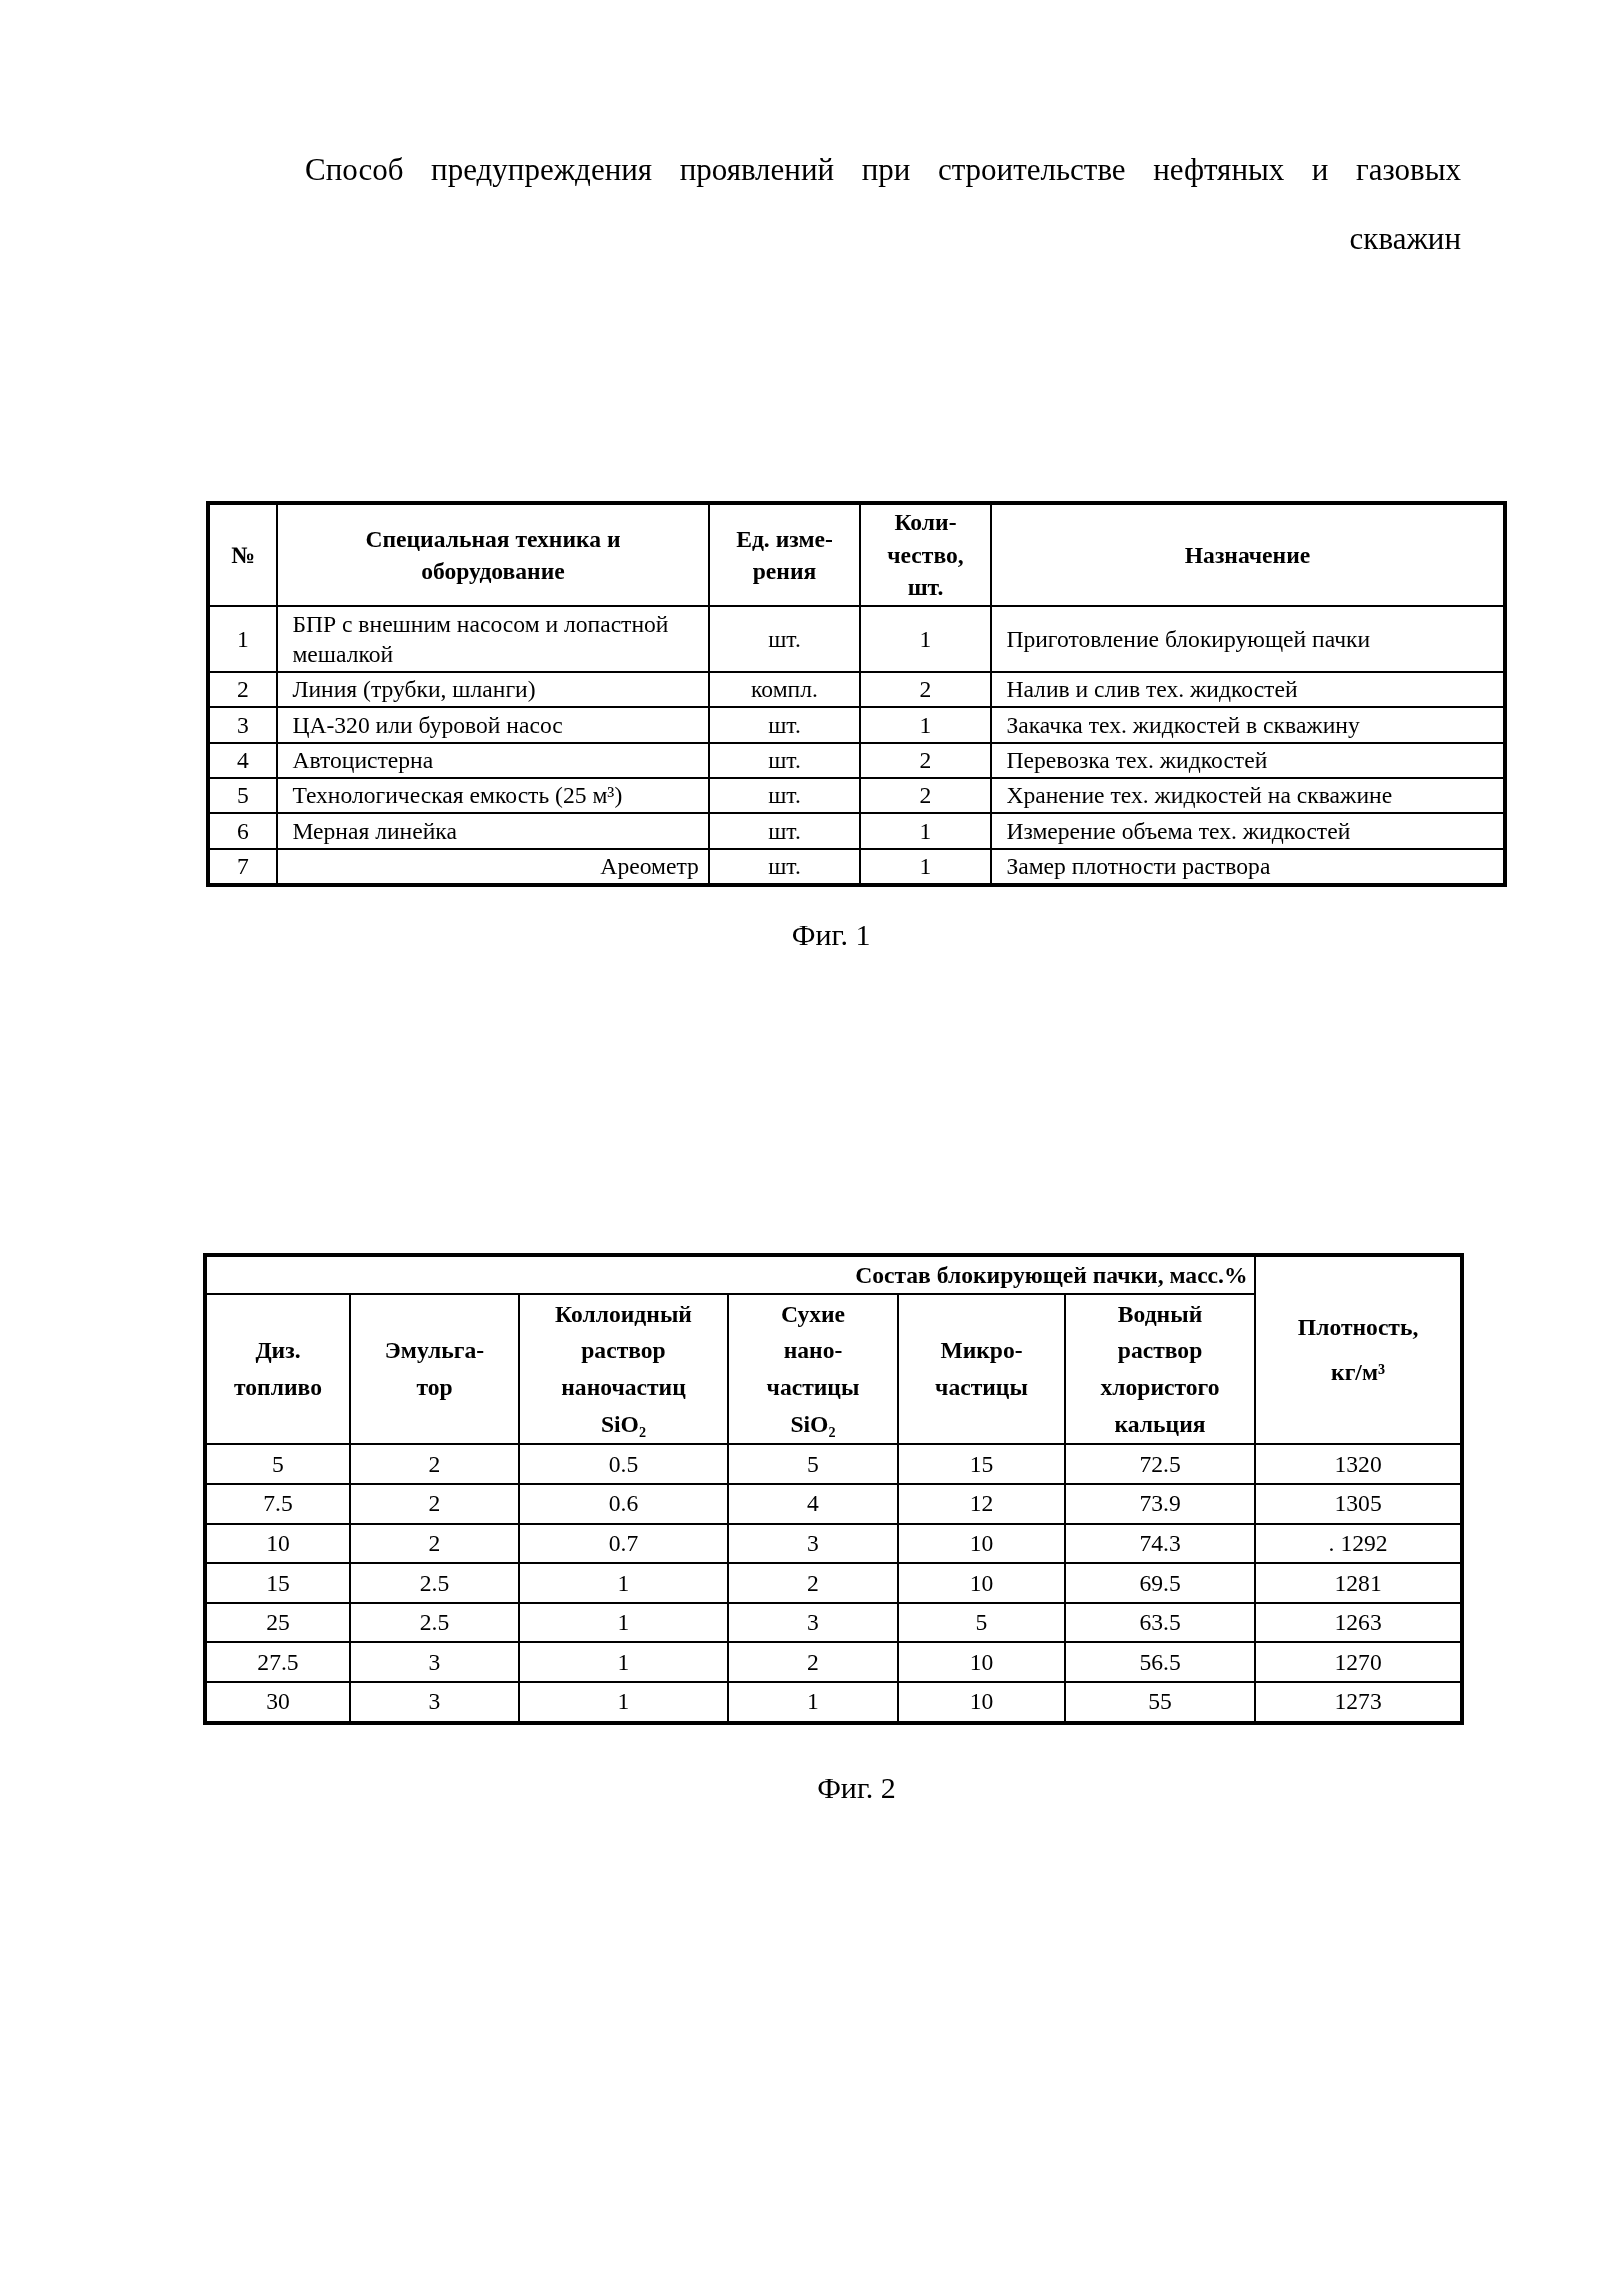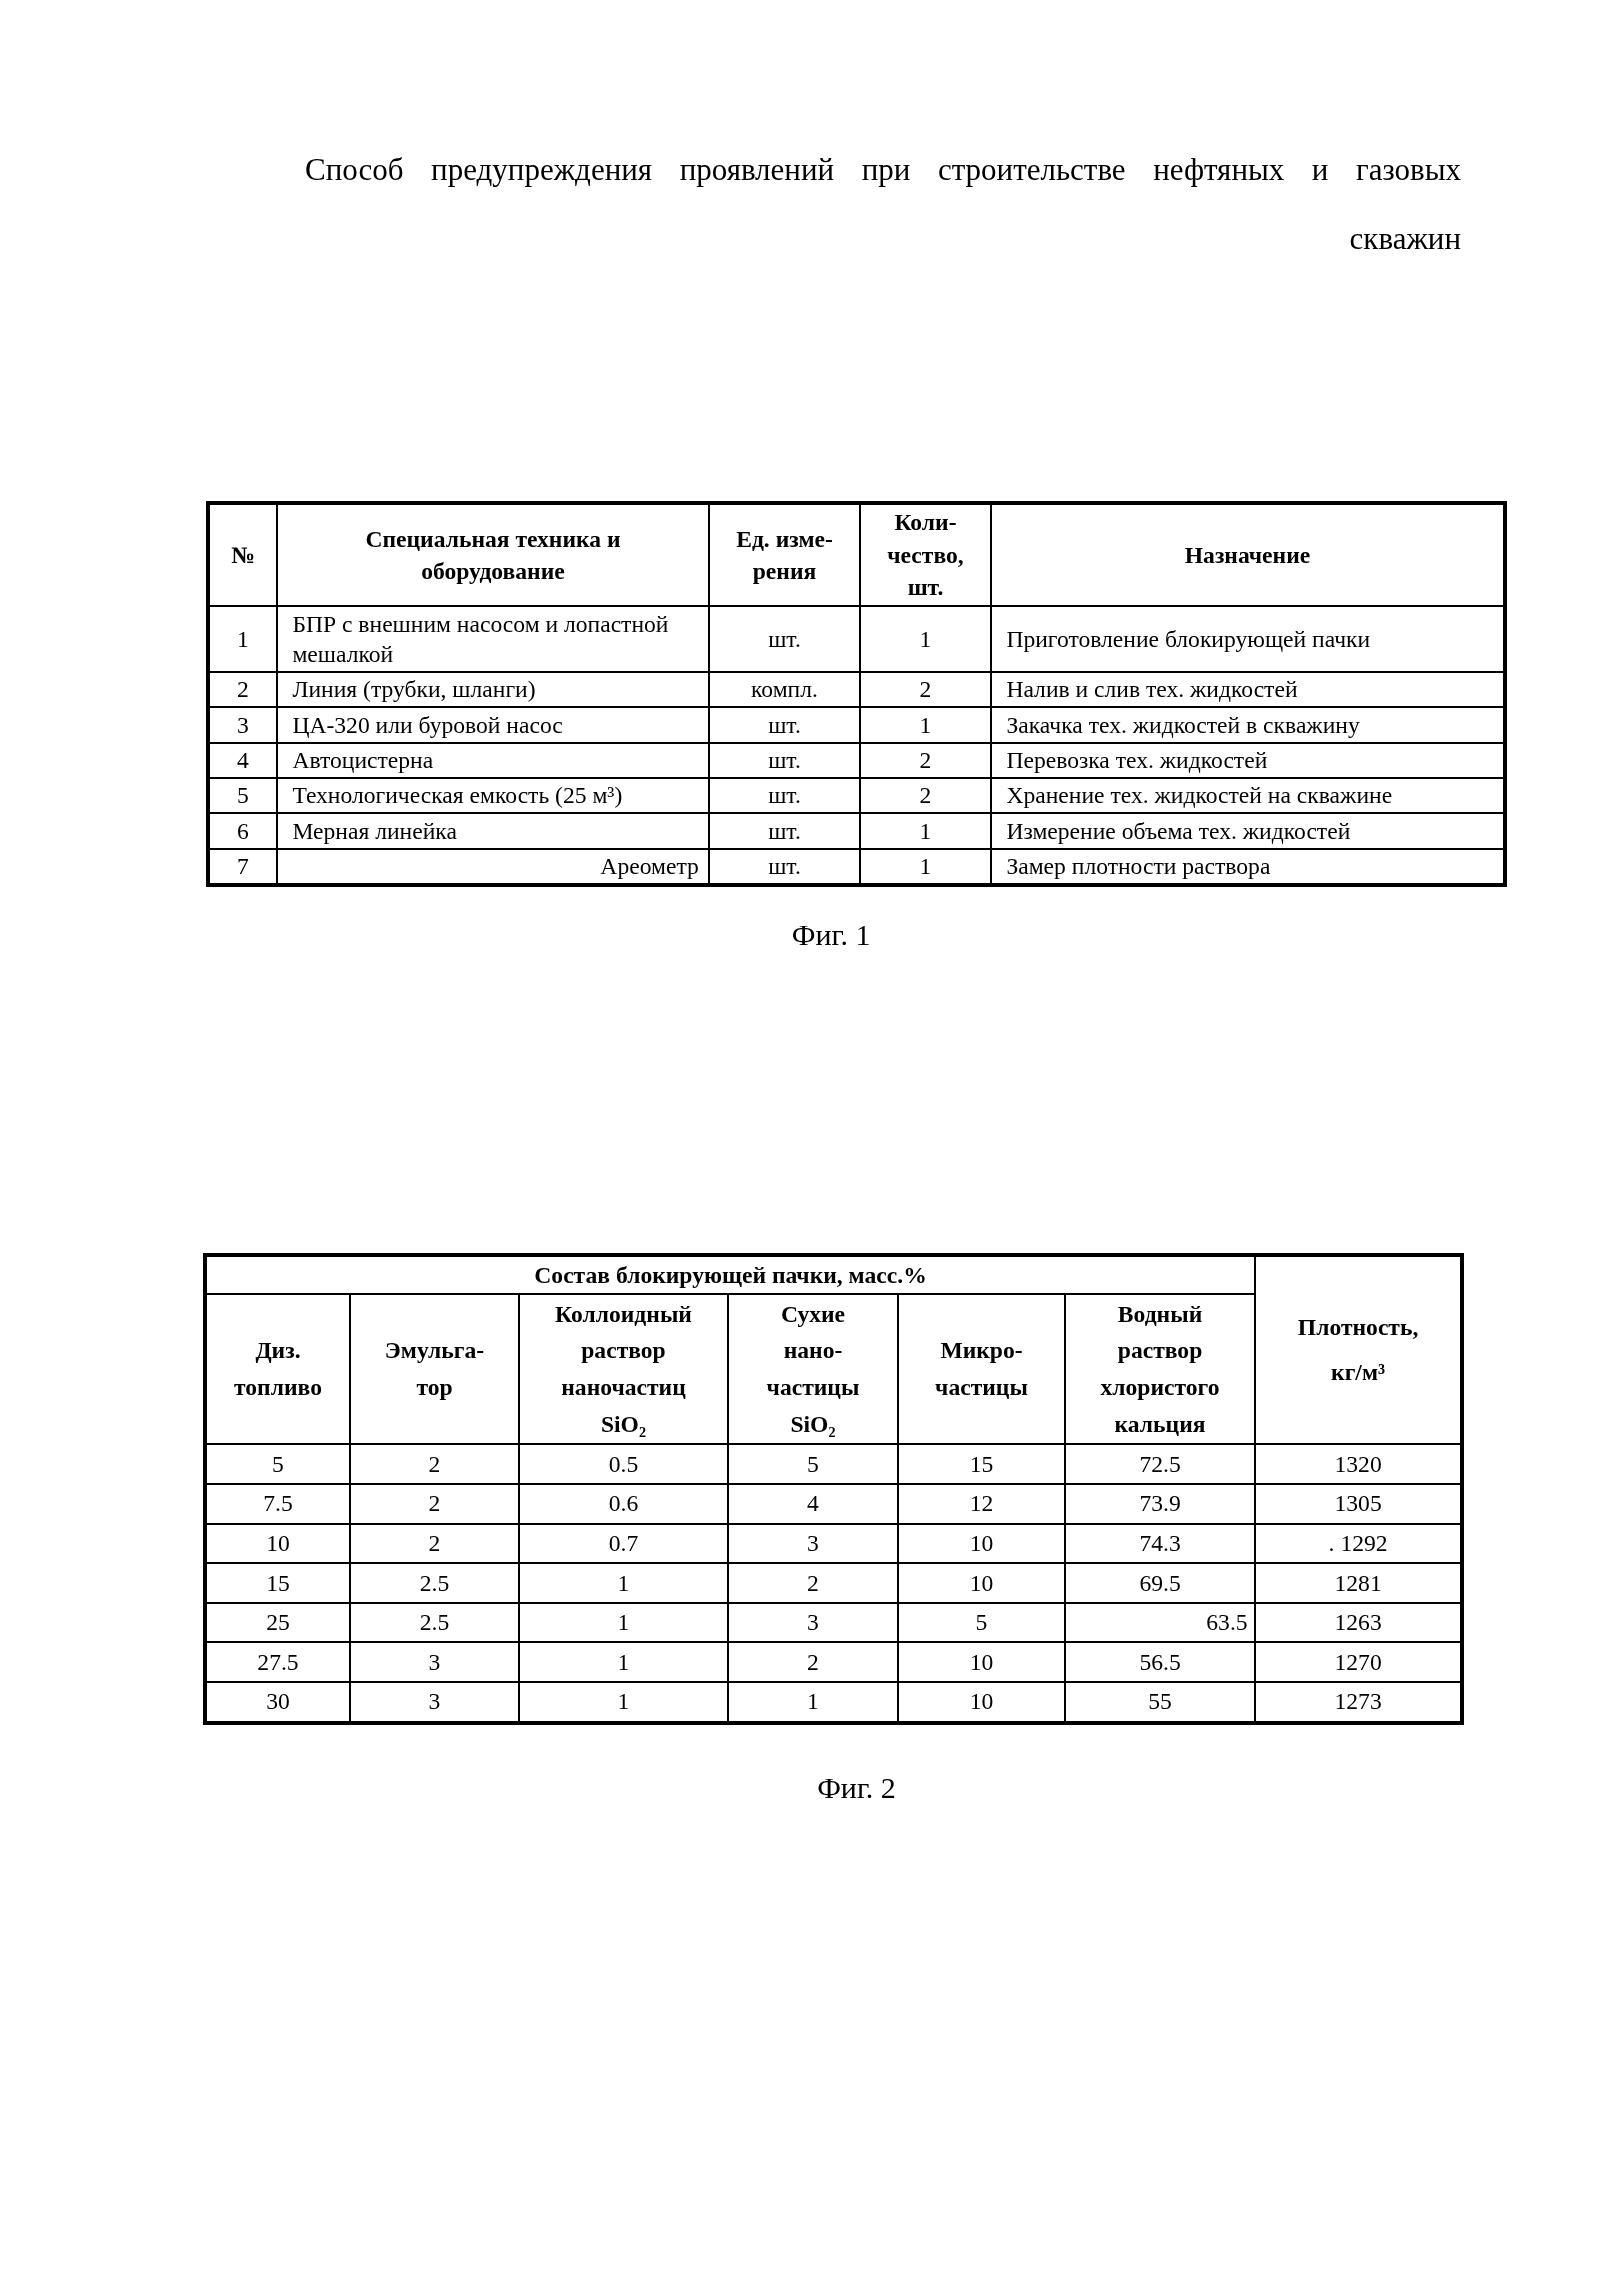--- a/index.html
+++ b/index.html
@@ -79,20 +79,21 @@
 
   
   .t2 {
     left: 203px;
     top: 1253px;
     width: 1257px;
   }
   .t2 th.span-header {
     height: 33px;
     line-height: 1.2;
+    text-align: right;
   }
   .t2 tr.sub-row th {
     height: 145px;
     line-height: 1.55;
   }
   .t2 th.density-header {
     line-height: 1.9;
   }
   .t2 td {
     height: 35px;
@@ -268,21 +269,21 @@
           <td style="text-align: center;">10</td>
           <td style="text-align: center;">69.5</td>
           <td style="text-align: center;">1281</td>
         </tr>
         <tr>
           <td style="text-align: center;">25</td>
           <td style="text-align: center;">2.5</td>
           <td style="text-align: center;">1</td>
           <td style="text-align: center;">3</td>
           <td style="text-align: center;">5</td>
-          <td style="text-align: right;">63.5</td>
+          <td style="text-align: center;">63.5</td>
           <td style="text-align: center;">1263</td>
         </tr>
         <tr>
           <td style="text-align: center;">27.5</td>
           <td style="text-align: center;">3</td>
           <td style="text-align: center;">1</td>
           <td style="text-align: center;">2</td>
           <td style="text-align: center;">10</td>
           <td style="text-align: center;">56.5</td>
           <td style="text-align: center;">1270</td>

